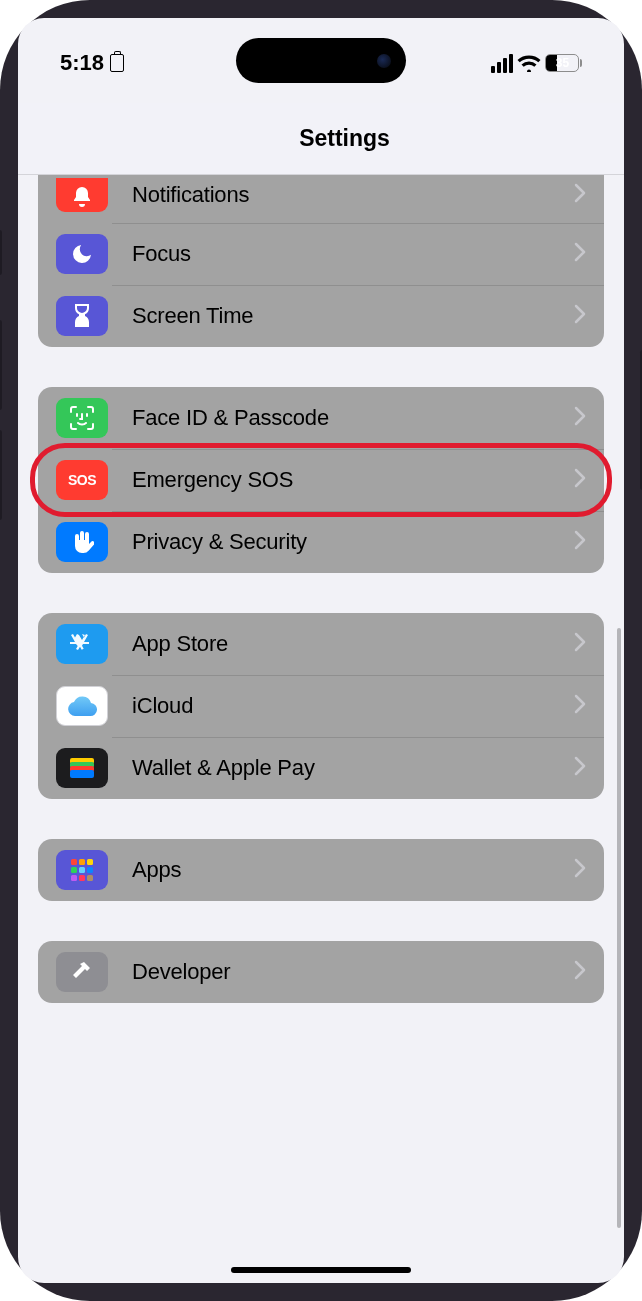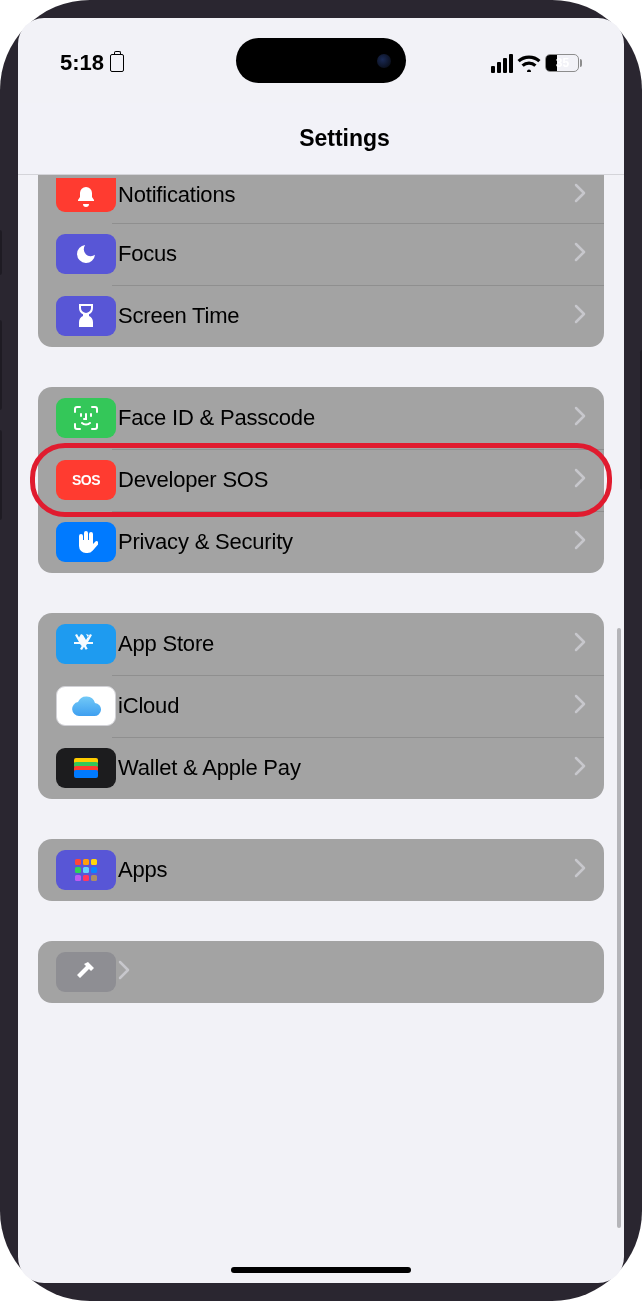--- a/index.html
+++ b/index.html
@@ -115,24 +115,24 @@
   }
   .row + .row::before {
     content: '';
     position: absolute;
     top: 0;
     left: 74px; right: 0;
     height: 0.5px;
     background: rgba(0,0,0,0.12);
   }
   .icon-box {
-    width: 60px; height: 40px;
+    width: 52px; height: 40px;
     border-radius: 9px;
     flex-shrink: 0;
-    margin-right: 2px;
+    margin-right: 24px;
     display:flex;align-items:center;justify-content:center;
     color:#fff;
   }
   .row-label {
     flex: 1;
     font-size: 22px;
     color: #000;
     letter-spacing: -0.2px;
   }
   .chevron {
@@ -259,21 +259,21 @@
             </div>
             <span class="row-label">Face ID &amp; Passcode</span>
             <span><svg class="chevron" width="12" height="20" viewBox="0 0 12 20" fill="none" stroke="#c7c7cc" stroke-width="2.5" stroke-linecap="round" stroke-linejoin="round">
                 <path d="M2 2l8 8-8 8"></path>
               </svg></span>
           </div>
           <div class="row">
             <div class="icon-box" style="background: rgb(255, 59, 48);">
               <span style="color:#fff;font-weight:800;font-size:14px;letter-spacing:-0.5px">SOS</span>
             </div>
-            <span class="row-label">Developer SOS</span>
+            <span class="row-label">Emergency SOS</span>
             <span><svg class="chevron" width="12" height="20" viewBox="0 0 12 20" fill="none" stroke="#c7c7cc" stroke-width="2.5" stroke-linecap="round" stroke-linejoin="round">
                 <path d="M2 2l8 8-8 8"></path>
               </svg></span>
           </div>
           <div class="row">
             <div class="icon-box" style="background: rgb(0, 122, 255);">
               <svg width="24" height="24" viewBox="0 0 24 24" fill="#fff">
                 <path d="M12 1a2 2 0 012 2v7h1V4a2 2 0 114 0v10l2-2a2 2 0 112.8 2.8l-5 5.6A7 7 0 0113 23h-1a7 7 0 01-7-7V6a2 2 0 114 0v4h1V3a2 2 0 012-2z"></path>
               </svg>
             </div>
@@ -348,20 +348,21 @@
               </svg></span>
           </div>
         </div>
         <div class="group">
           <div class="row">
             <div class="icon-box" style="background: rgb(142, 142, 147);">
               <svg width="24" height="24" viewBox="0 0 24 24" fill="#fff">
                 <path d="M14 2l6 6-3 3-2-2-9 9-3-3 9-9-2-2 4-2z"></path>
               </svg>
             </div>
+            <span class="row-label">Developer</span>
             <span><svg class="chevron" width="12" height="20" viewBox="0 0 12 20" fill="none" stroke="#c7c7cc" stroke-width="2.5" stroke-linecap="round" stroke-linejoin="round">
                 <path d="M2 2l8 8-8 8"></path>
               </svg></span>
           </div>
         </div>
       </div>
 
     <div class="scroll-indicator"></div>
 
     <div class="home-indicator"></div>

